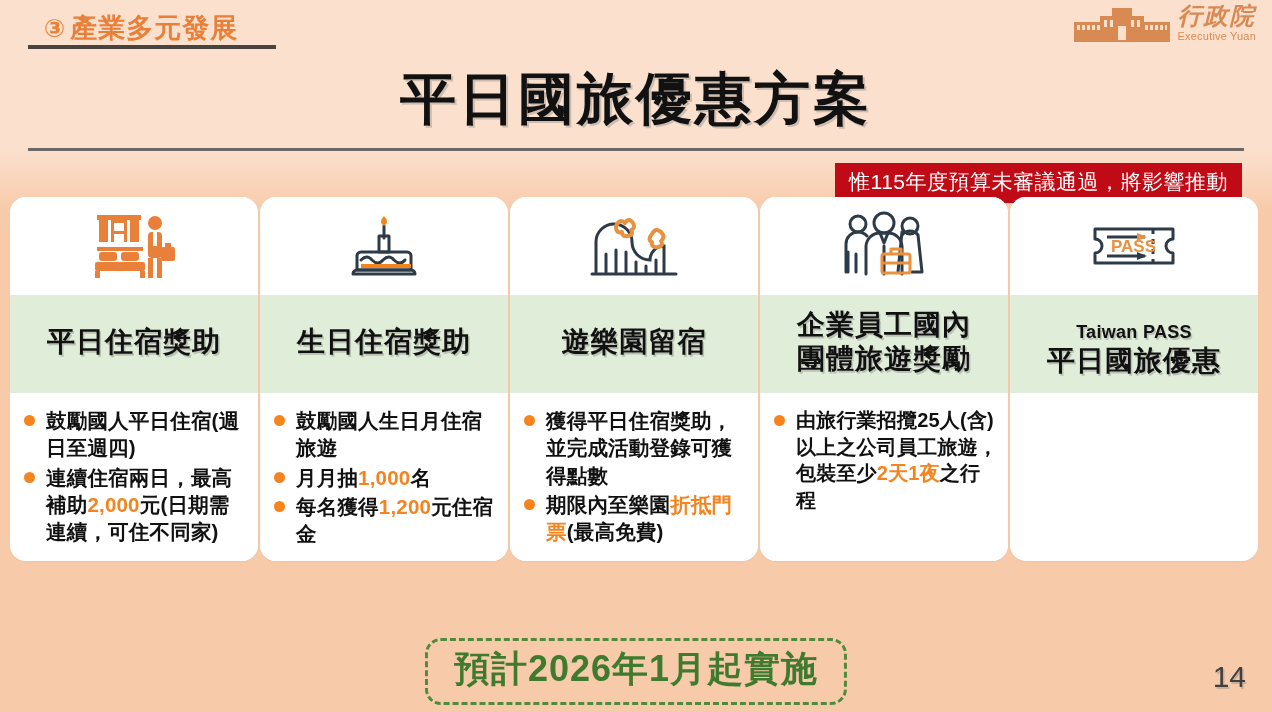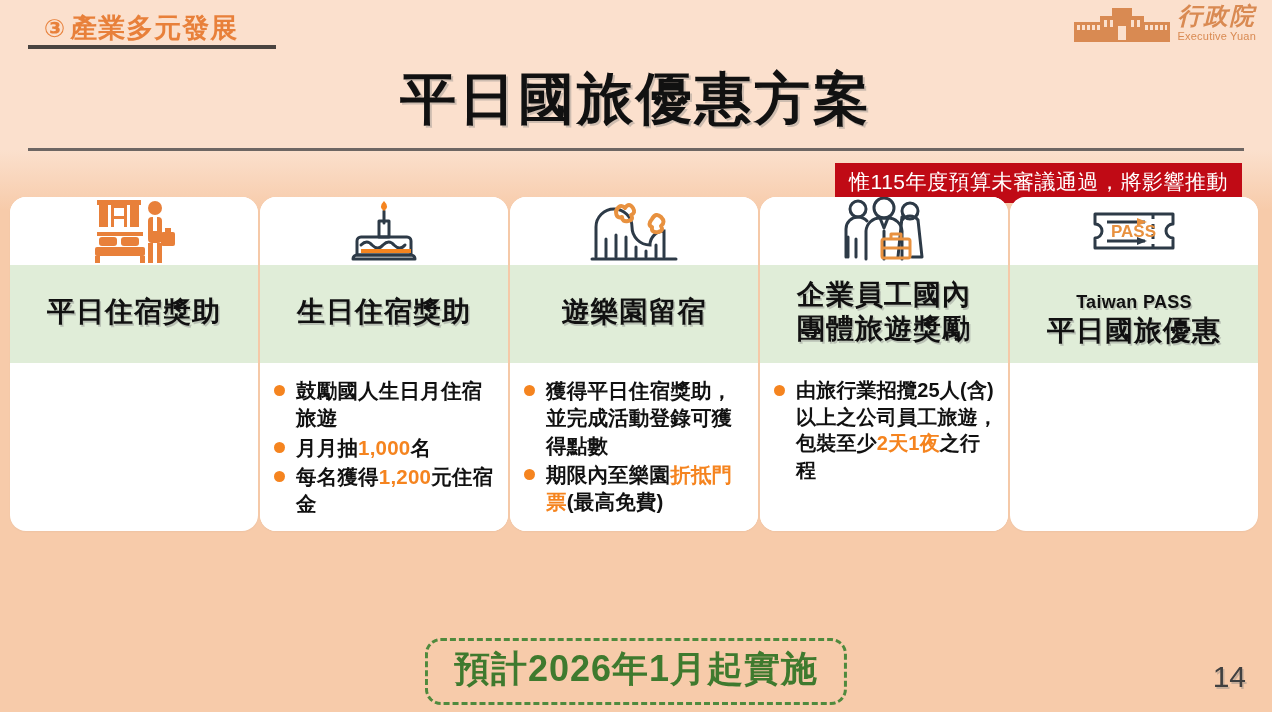--- a/index.html
+++ b/index.html
@@ -85,21 +85,21 @@
   }
   .card{
     width:248px;
     background:#fff;
     border-radius:16px;
     overflow:hidden;
     display:flex;flex-direction:column;
     box-shadow:0 1px 2px rgba(0,0,0,.04);
   }
   .card-icon{
-    height:68px;
+    height:98px;
     display:flex;align-items:center;justify-content:center;
     background:#fff;
   }
   .card-head{
     background:#e0edd8;
     min-height:86px;
     display:flex;flex-direction:column;align-items:center;justify-content:center;
     padding:4px 6px 8px 6px;
   }
   .card-head .ln{
@@ -227,20 +227,26 @@
         <rect x="57" y="47" width="5" height="20"></rect>
         <rect x="66" y="47" width="5" height="20"></rect>
         <rect x="70" y="36" width="14" height="14" rx="2"></rect>
         <rect x="74" y="32" width="6" height="5"></rect>
       </g>
     </svg>
       </div>
       <div class="card-head">
         <div class="ln">平日住宿獎助</div>
       </div>
+      <div class="card-body">
+        <ul class="bullets">
+          <li><span>鼓勵國人平日住宿(週日至週四)</span></li>
+          <li><span>連續住宿兩日，最高補助</span><span class="hl">2,000</span><span>元(日期需連續，可住不同家)</span></li>
+        </ul>
+      </div>
     </div>
     <div class="card c2">
       <div class="card-icon">
     <svg width="86" height="72" viewBox="0 0 86 72" aria-hidden="true">
       <g fill="none" stroke="#2d3a47" stroke-width="3" stroke-linecap="round" stroke-linejoin="round">
         <path d="M43 16 v12"></path>
         <rect x="38" y="26" width="10" height="16"></rect>
         <path d="M20 42 h46 a4 4 0 0 1 4 4 v14 h-54 v-14 a4 4 0 0 1 4 -4 z"></path>
         <path d="M16 60 h54 a4 4 0 0 1 4 4 h-62 a4 4 0 0 1 4 -4 z"></path>
         <path d="M20 50 q6 -6 11 0 q6 6 11 0 q6 -6 11 0 q6 6 11 0"></path>

